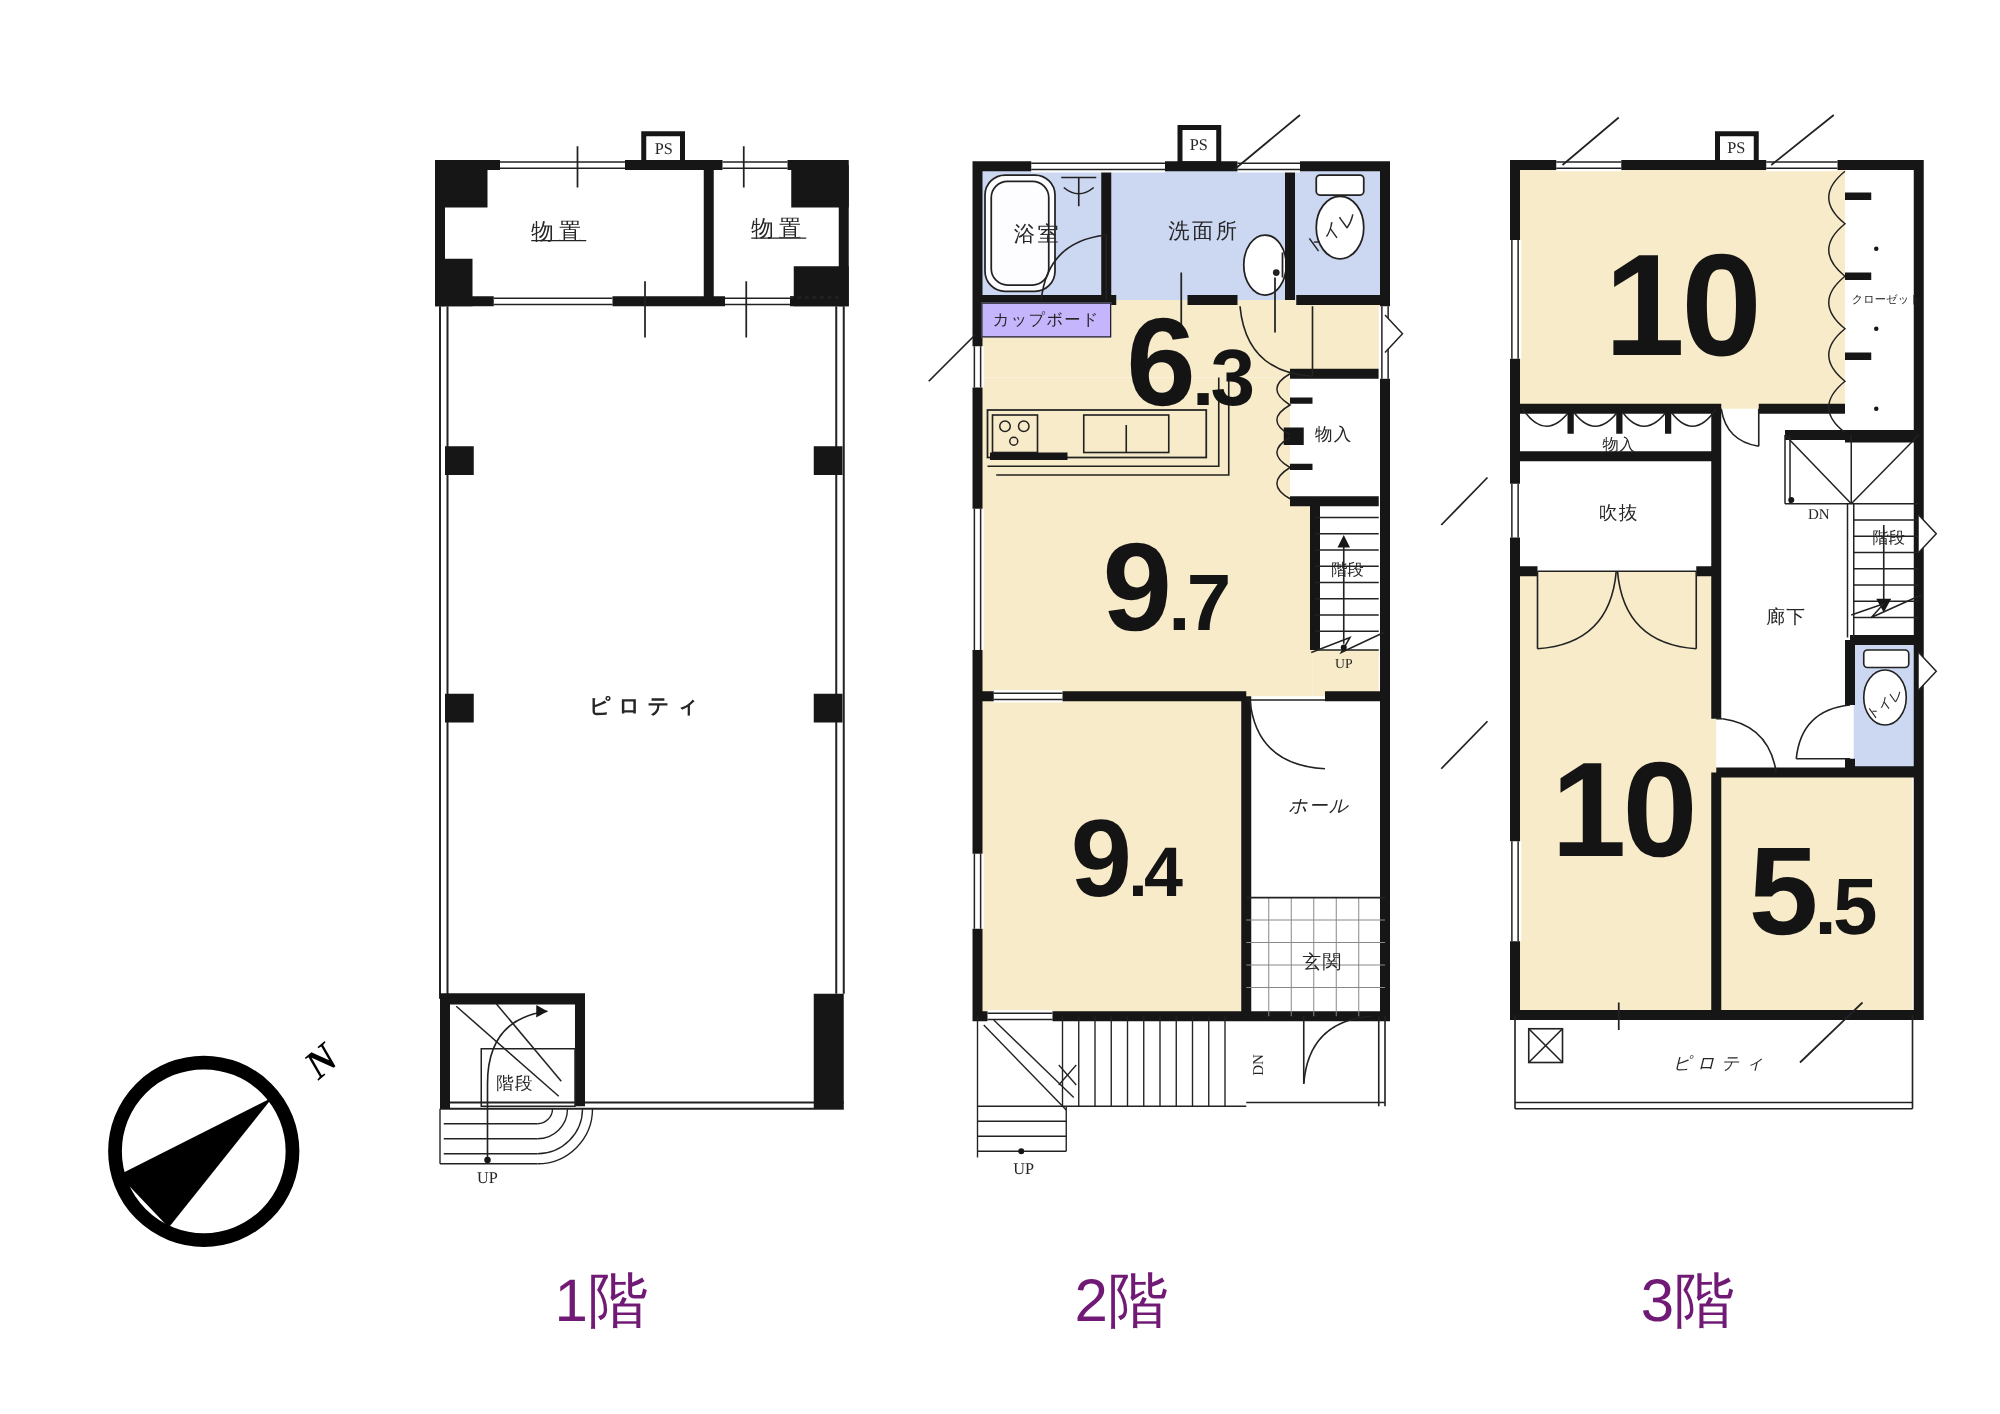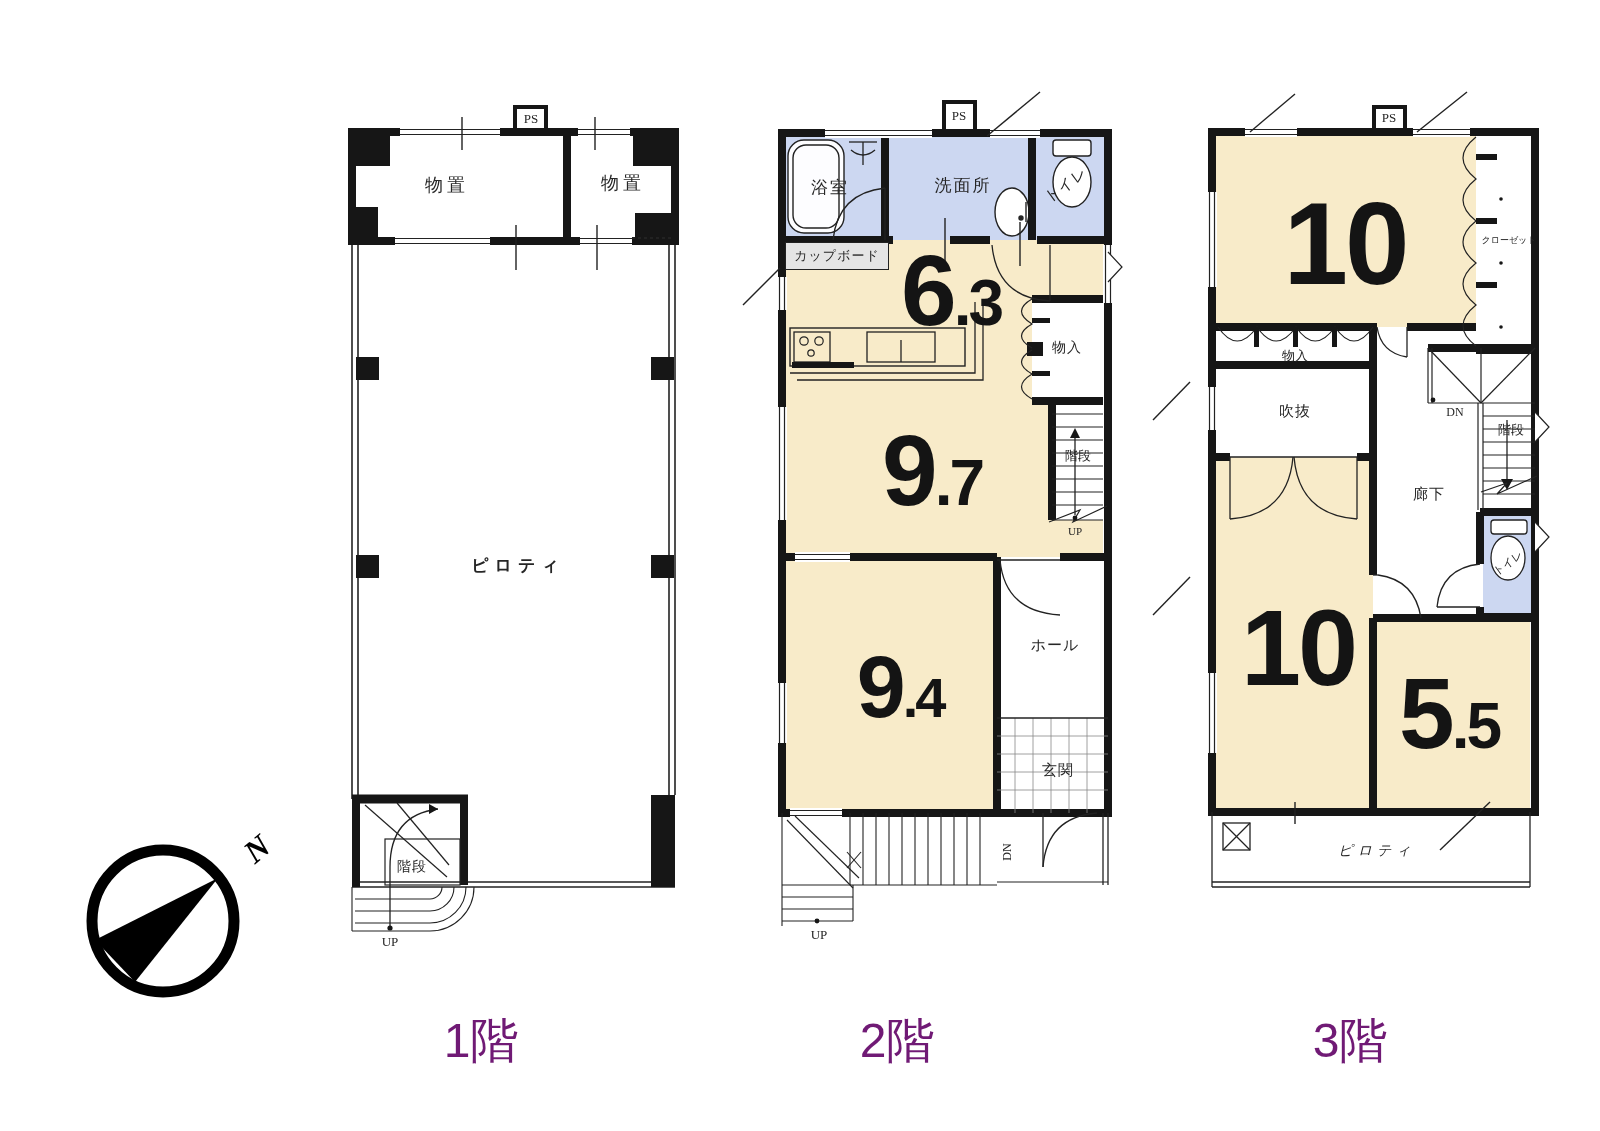--- a/index.html
+++ b/index.html
@@ -2,40 +2,40 @@
 <html><head>
 <meta charset="utf-8">
 <style>
   html,body{margin:0;padding:0;background:#fff;}
   #canvas{position:relative;width:1600px;height:1073px;background:#ffffff;overflow:hidden;
           font-family:"Liberation Serif",serif;}
   .floor{position:absolute;}
   .floor svg{position:absolute;left:0;top:0;display:block;}
   .lbl{position:absolute;transform:translate(-50%,-50%);white-space:nowrap;color:#262626;
        font-family:"Liberation Serif",serif;}
-  .s18{font-size:18px;letter-spacing:4px;}
+  .s18{font-size:18px;letter-spacing:4px;text-decoration:underline;}
   .s17{font-size:17px;letter-spacing:2px;}
   .s15{font-size:15px;letter-spacing:1px;}
   .s14{font-size:14px;letter-spacing:1px;}
   .s13{font-size:13px;}
   .s12{font-size:12px;}
   .s11{font-size:11px;}
   .s9{font-size:9px;}
   .rot-toilet{transform:translate(-50%,-50%) rotate(-36deg);}
   .rot-dn{transform:translate(-50%,-50%) rotate(-90deg);}
   .piloti{letter-spacing:6px;font-size:17px;}
   .veranda{letter-spacing:5px;font-size:14px;font-style:italic;}
   .num{position:absolute;transform:translate(-50%,-50%);display:flex;align-items:baseline;
        font-family:"Liberation Sans",sans-serif;font-weight:bold;color:#141414;line-height:1;
        letter-spacing:-3px;}
   .num .w100{font-size:100px;} .num .d64{font-size:64px;}
   .num .w116{font-size:116px;} .num .w108{font-size:108px;}
   .num .w88{font-size:88px;} .num .d56{font-size:56px;}
   .cupboard-box{position:absolute;left:50px;top:152px;width:102px;height:26px;border:1.5px solid #222;
-       background:#e5e5e5;display:flex;align-items:center;justify-content:center;font-size:13px;
+       background:#c4b5fd;display:flex;align-items:center;justify-content:center;font-size:13px;
        letter-spacing:1px;transform:none;}
   .caption{position:absolute;transform:translate(-50%,-50%);font-family:"Liberation Sans",sans-serif;
        font-size:48px;color:#701a75;}
   .pslabel{font-size:13px;font-family:"Liberation Serif",serif;}
   .compass-n{position:absolute;left:177px;top:39px;transform:translate(-50%,-50%) rotate(-40deg);
        font-size:32px;font-weight:bold;font-style:italic;font-family:"Liberation Serif",serif;color:#000;}
 </style>
 </head>
 <body>
 
@@ -317,21 +317,21 @@
     <span class="num" style="left:197px;top:380px;">
         <span class="w100">9</span>
         <span class="d64">.7</span>
       </span>
     <span class="lbl s13" style="left:343px;top:366px;">階段</span>
     <span class="lbl s11" style="left:340px;top:441px;">UP</span>
     <span class="num" style="left:165px;top:597px;">
         <span class="w88">9</span>
         <span class="d56">.4</span>
       </span>
-    <span class="lbl s15" style="left:320px;top:555px;">ホール</span>
+    <span class="lbl s15" style="left:320px;top:555px;font-style:italic;">ホール</span>
     <span class="lbl s15" style="left:323px;top:680px;">玄関</span>
     <span class="lbl s12 rot-dn" style="left:272px;top:762px;">DN</span>
     <span class="lbl s13" style="left:84px;top:845px;">UP</span>
   </div>
 
   <div class="floor" id="f3" style="left:1145px;top:90px;width:420px;height:810px;">
     <svg width="420" height="810" viewBox="0 0 420 810">
 
       <g>
         <rect x="67" y="42" width="264" height="195" fill="#f8ebc9"></rect>

